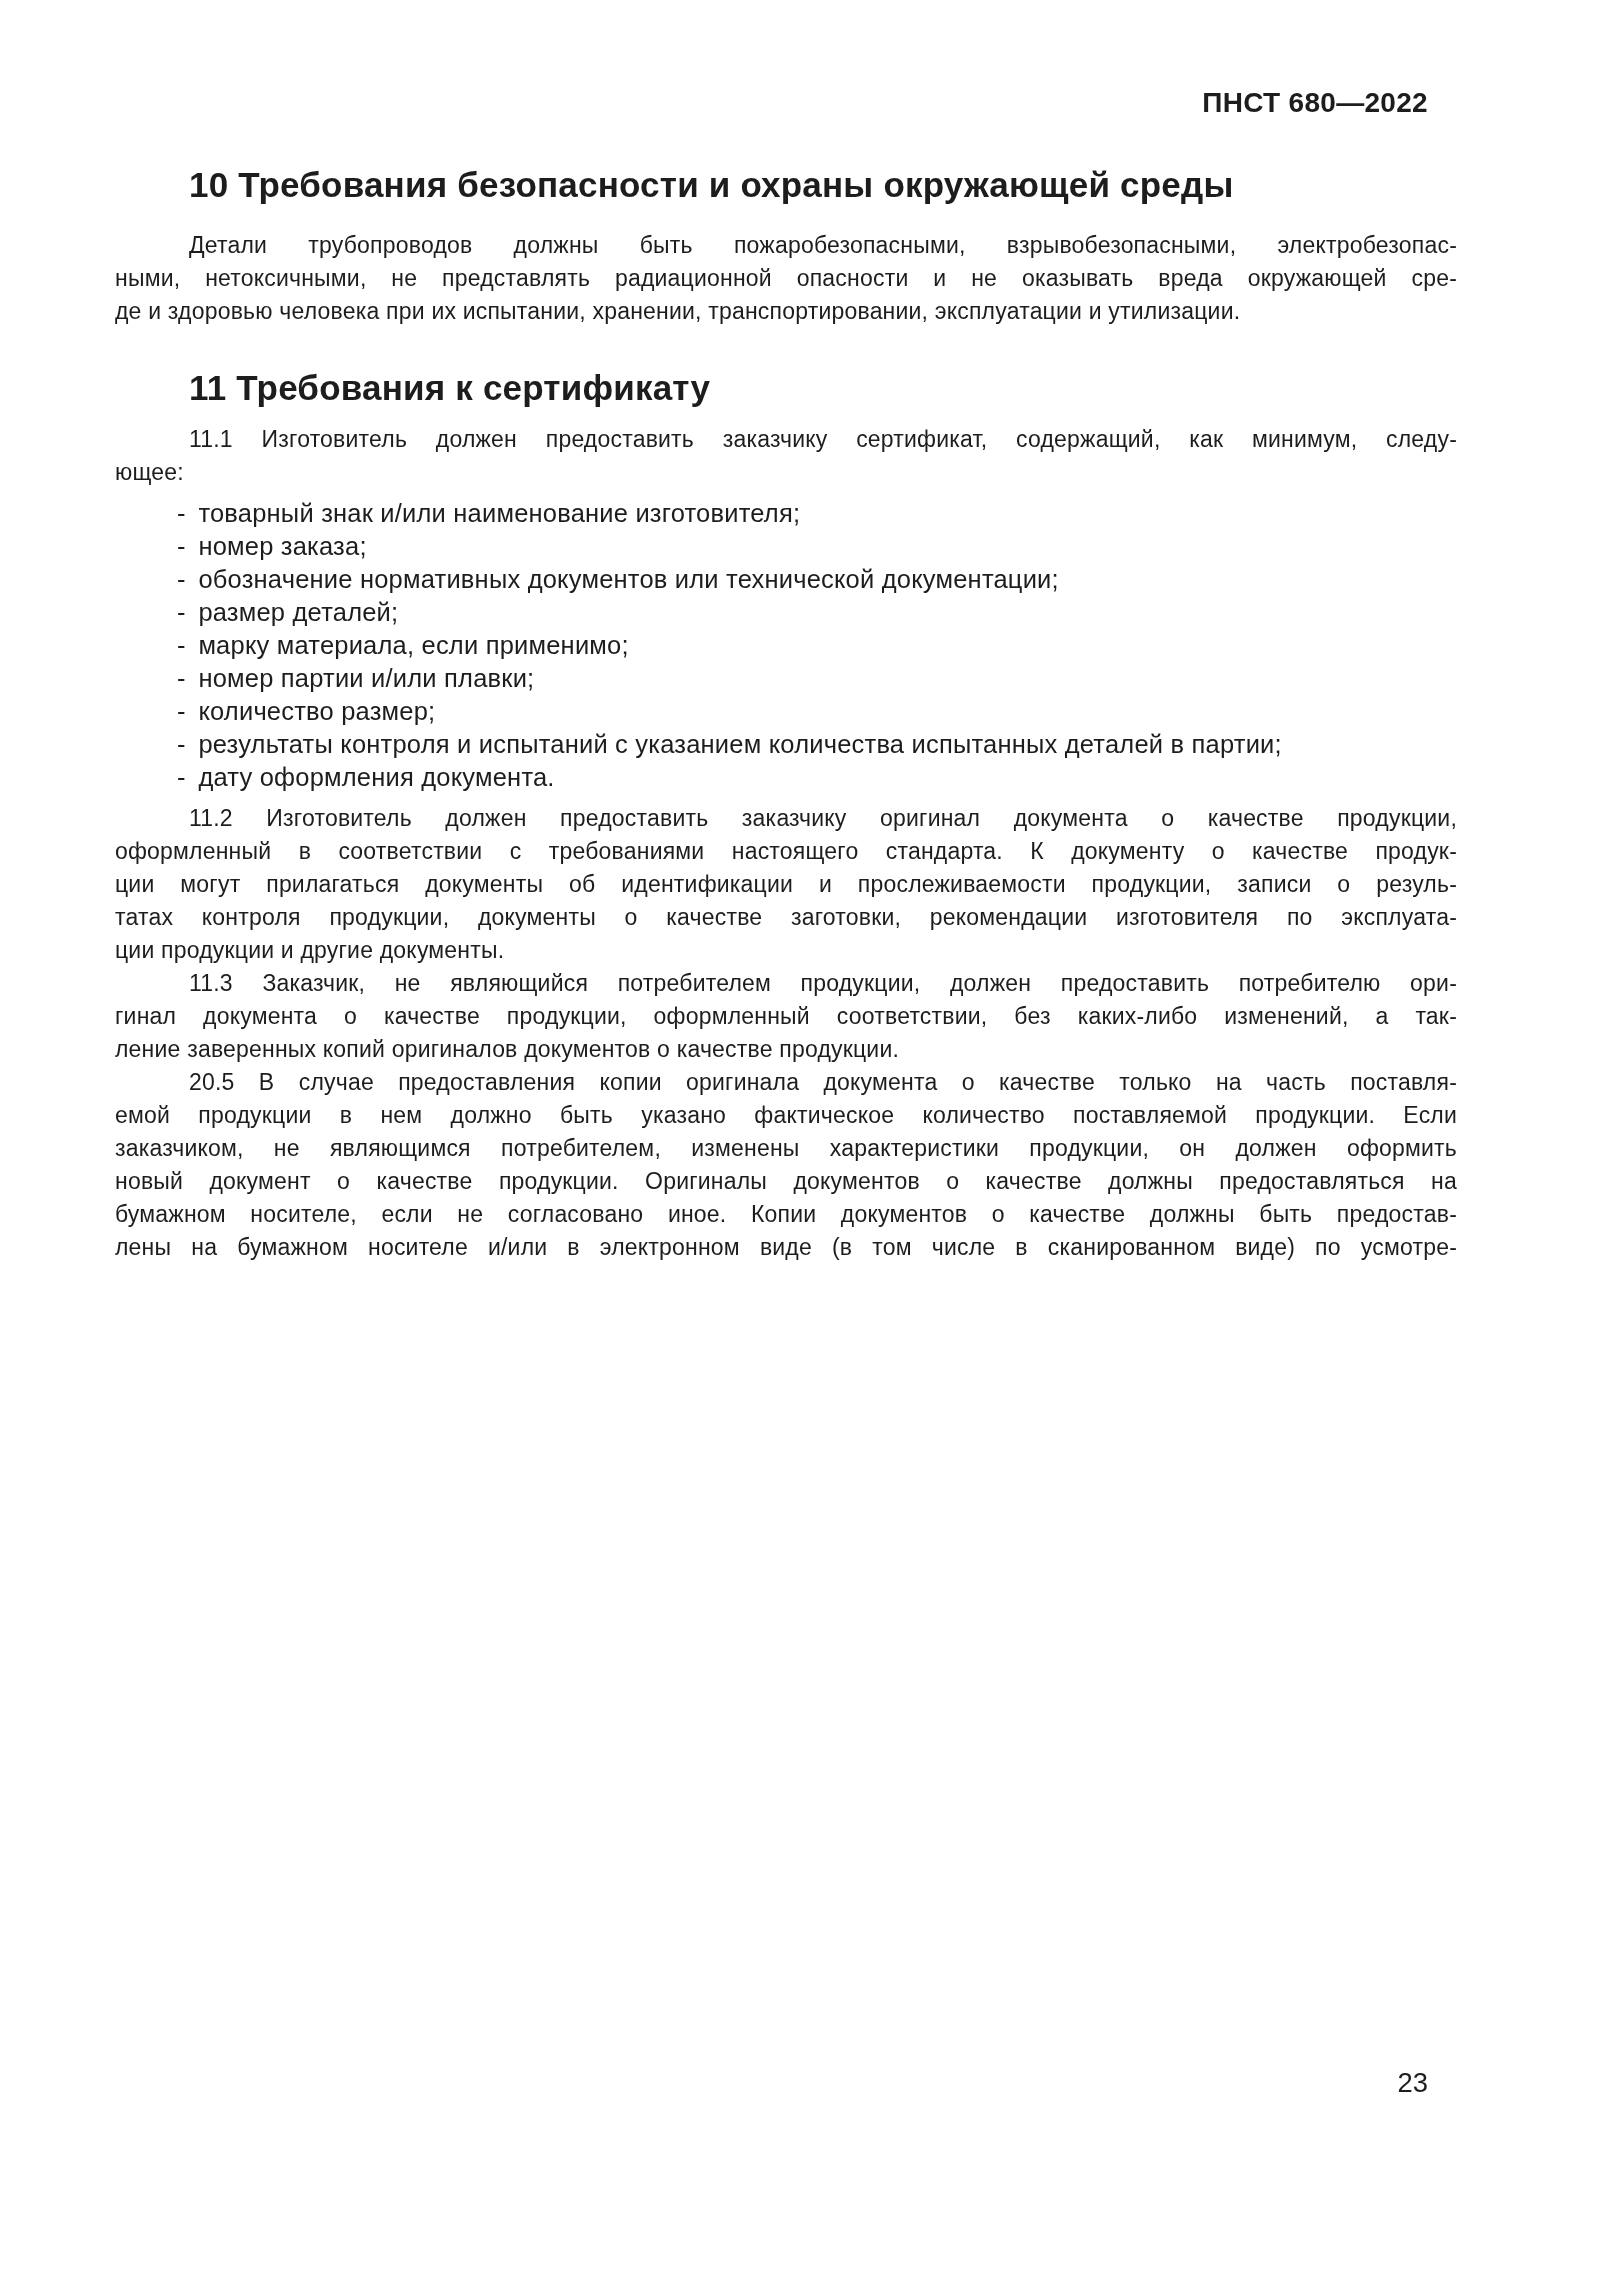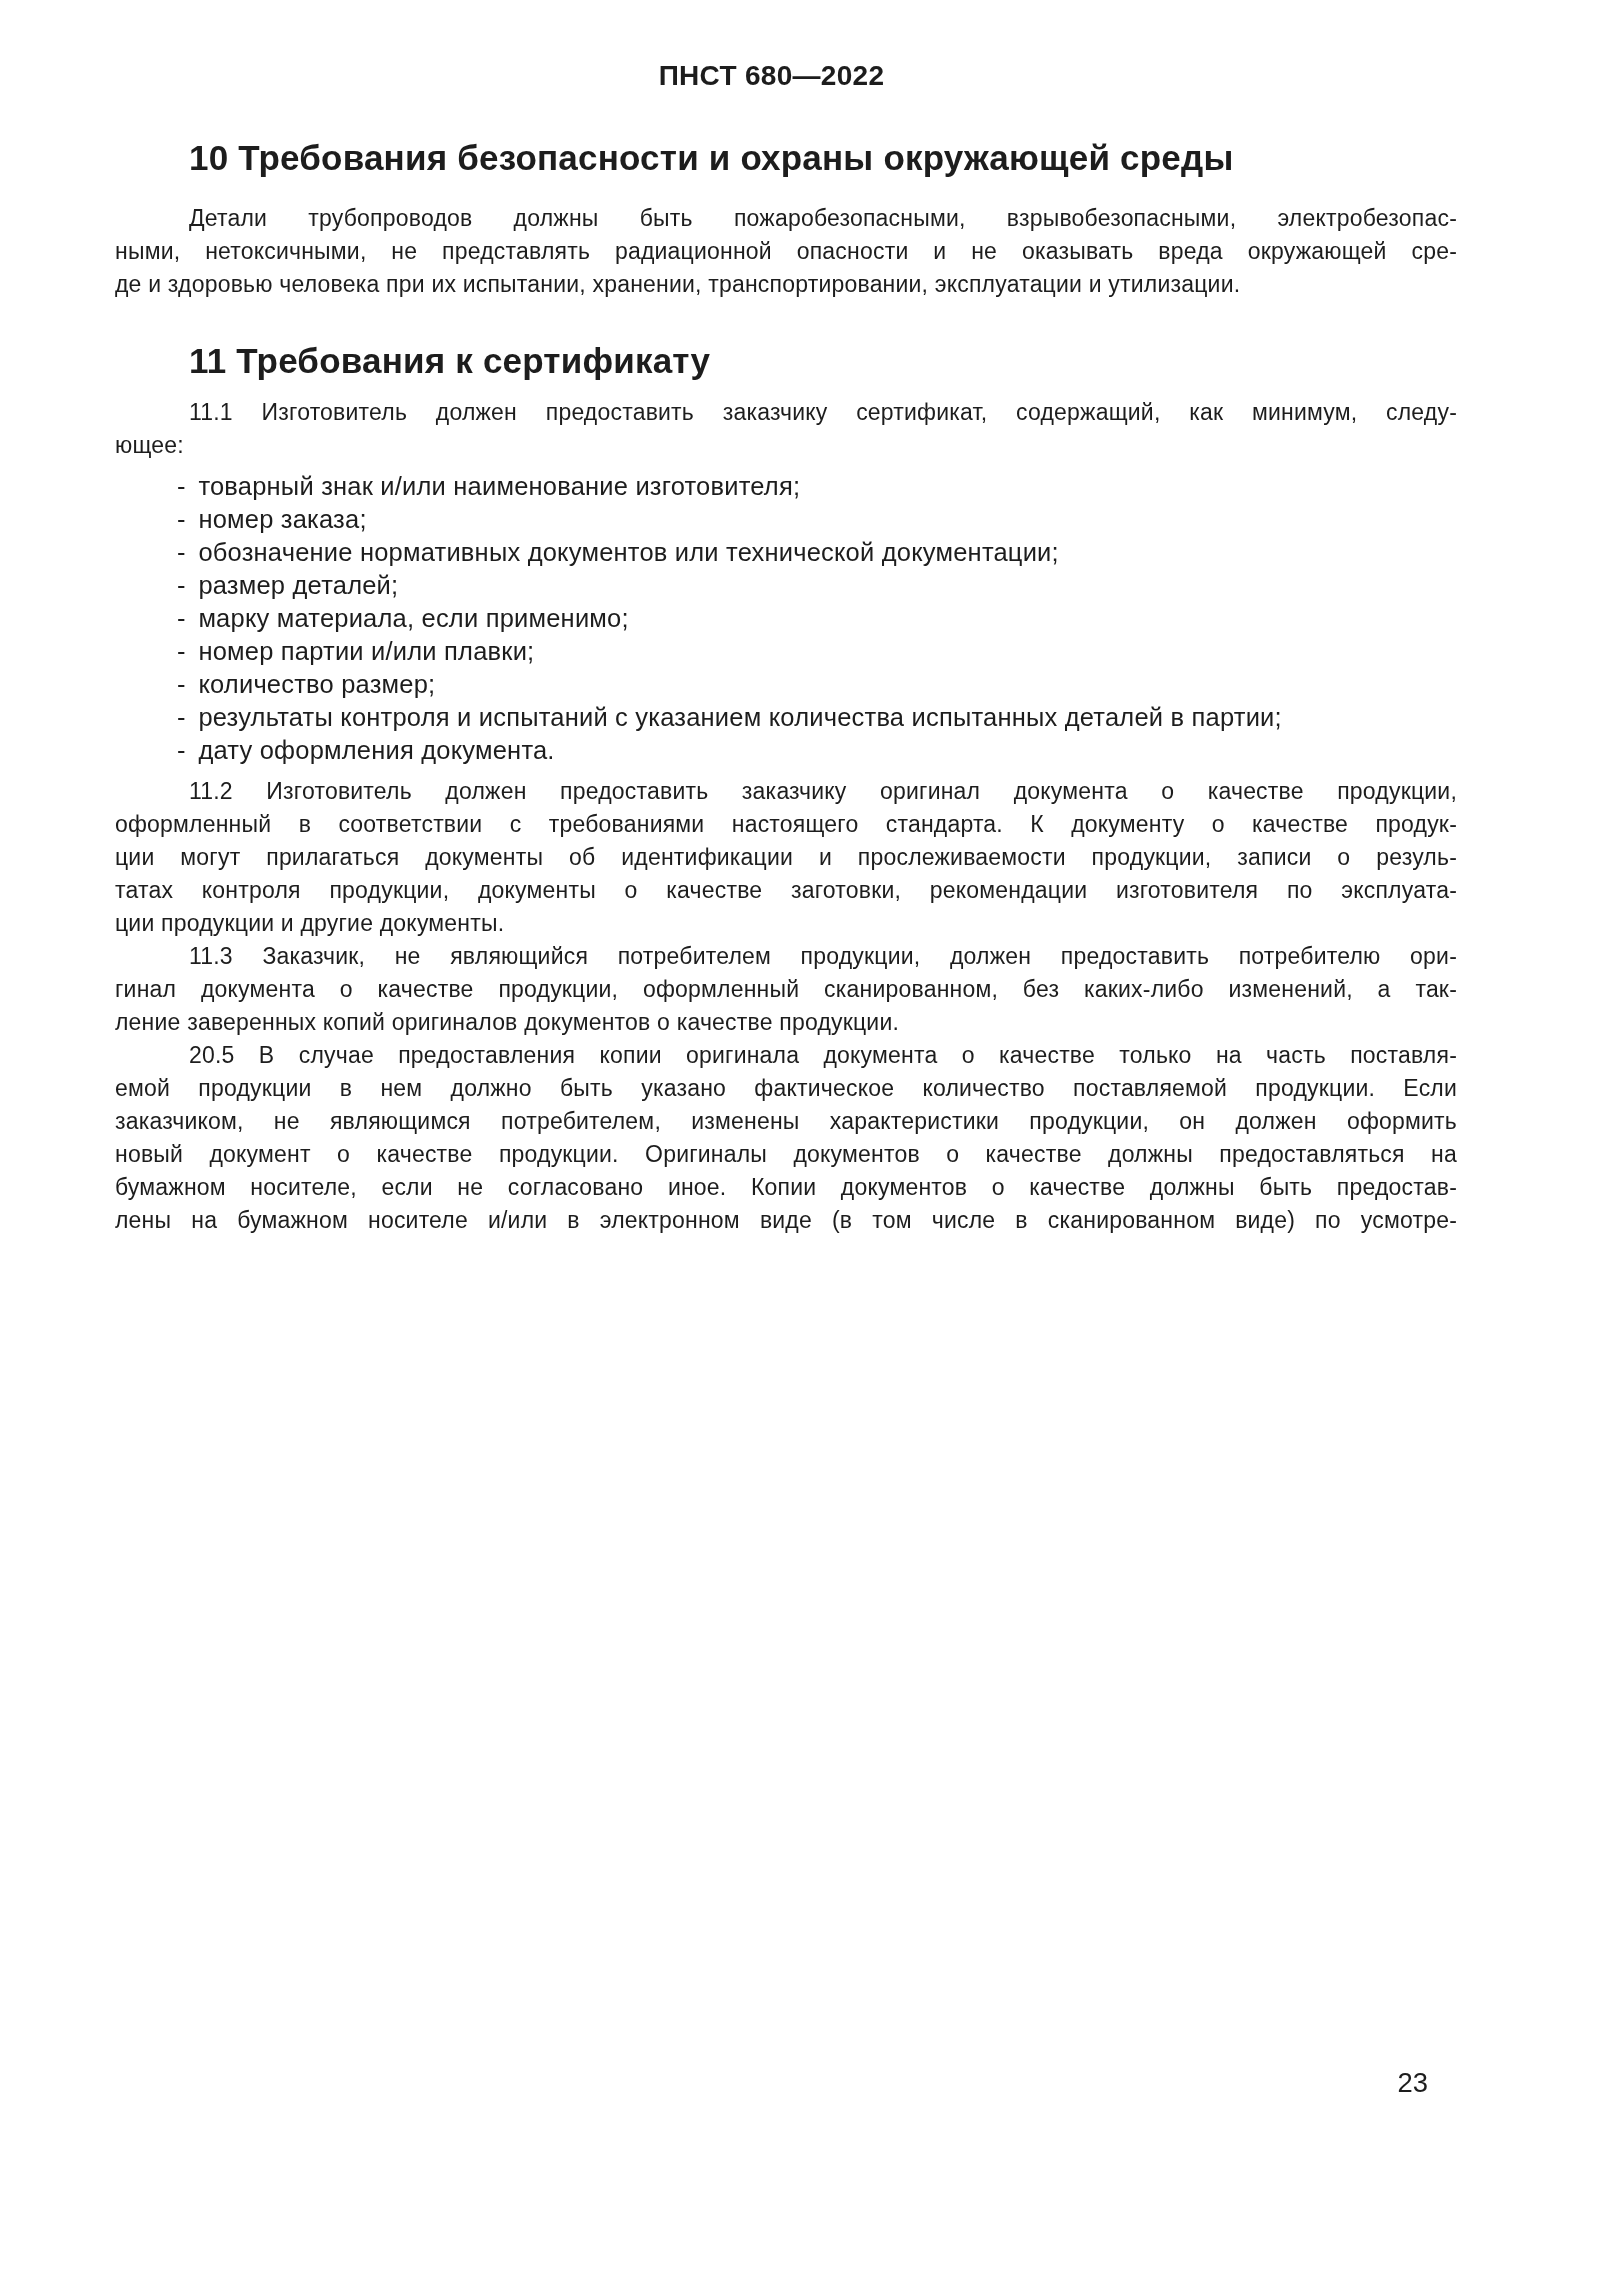--- a/index.html
+++ b/index.html
@@ -16,25 +16,25 @@
     color: #1d1d1d;
     overflow: hidden;
   }
   .content {
     position: absolute;
     left: 115px;
     top: 0;
     width: 1342px;
   }
   .doc-code {
-    margin-top: 59px;
+    margin-top: 86px;
     font-size: 28px;
     line-height: 33px;
     font-weight: bold;
-    text-align: center;
+    text-align: right;
     padding-right: 29px;
     letter-spacing: 0.3px;
   }
   .heading {
     font-size: 35px;
     line-height: 45px;
     font-weight: bold;
     text-indent: 74px;
     letter-spacing: 0.2px;
     white-space: nowrap;
@@ -102,21 +102,21 @@
         </div>
         <div class="para para-11-2">
           <div class="line indent">11.2 Изготовитель должен предоставить заказчику оригинал документа о качестве продукции,</div>
           <div class="line">оформленный в соответствии с требованиями настоящего стандарта. К документу о качестве продук-</div>
           <div class="line">ции могут прилагаться документы об идентификации и прослеживаемости продукции, записи о резуль-</div>
           <div class="line">татах контроля продукции, документы о качестве заготовки, рекомендации изготовителя по эксплуата-</div>
           <div class="line last">ции продукции и другие документы.</div>
         </div>
         <div class="para para-11-3">
           <div class="line indent">11.3 Заказчик, не являющийся потребителем продукции, должен предоставить потребителю ори-</div>
-          <div class="line">гинал документа о качестве продукции, оформленный сканированном, без каких-либо изменений, а так-</div>
+          <div class="line">гинал документа о качестве продукции, оформленный соответствии, без каких-либо изменений, а так-</div>
           <div class="line last">ление заверенных копий оригиналов документов о качестве продукции.</div>
         </div>
         <div class="para para-11-4">
           <div class="line indent">20.5 В случае предоставления копии оригинала документа о качестве только на часть поставля-</div>
           <div class="line">емой продукции в нем должно быть указано фактическое количество поставляемой продукции. Если</div>
           <div class="line">заказчиком, не являющимся потребителем, изменены характеристики продукции, он должен оформить</div>
           <div class="line">новый документ о качестве продукции. Оригиналы документов о качестве должны предоставляться на</div>
           <div class="line">бумажном носителе, если не согласовано иное. Копии документов о качестве должны быть предостав-</div>
           <div class="line">лены на бумажном носителе и/или в электронном виде (в том числе в сканированном виде) по усмотре-</div>
         </div>

